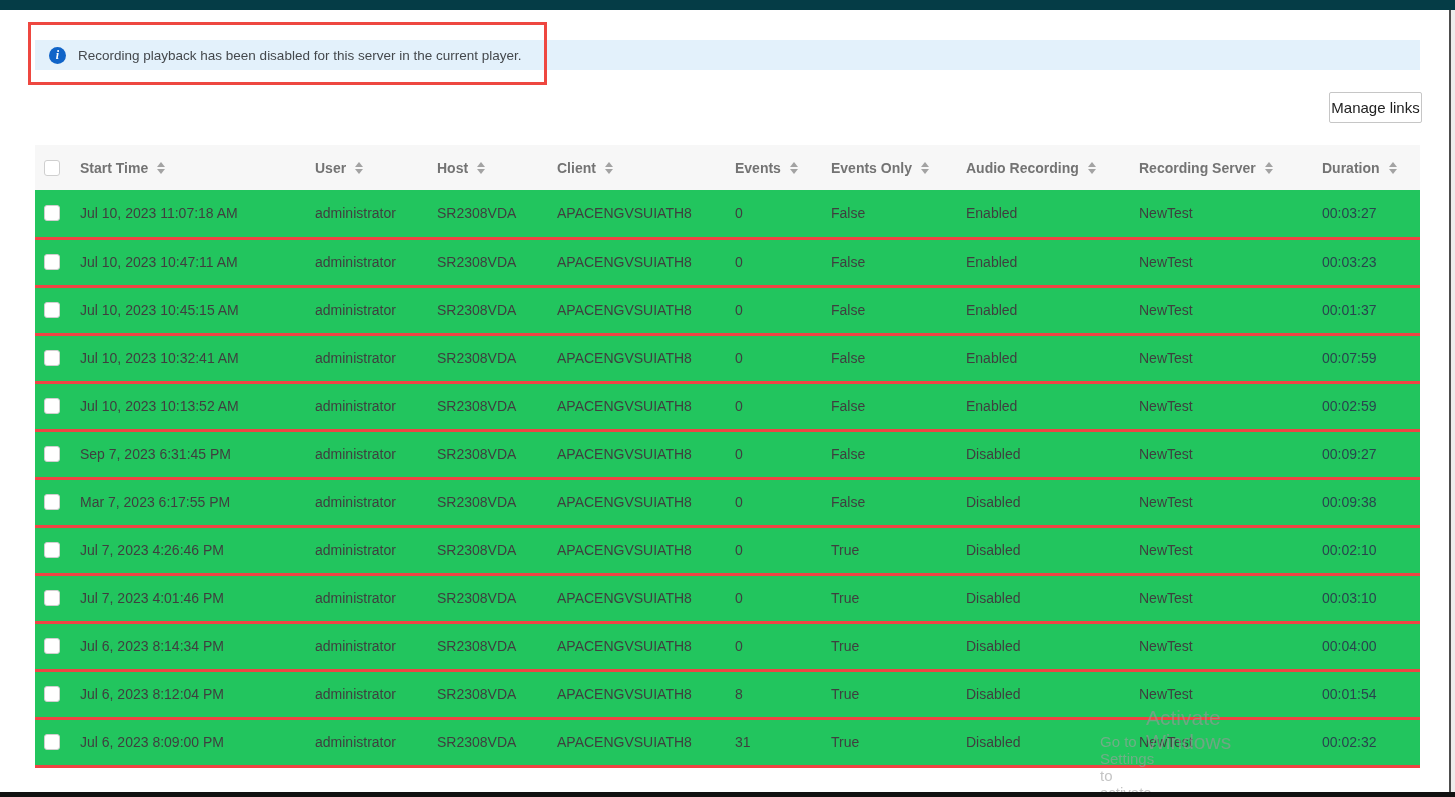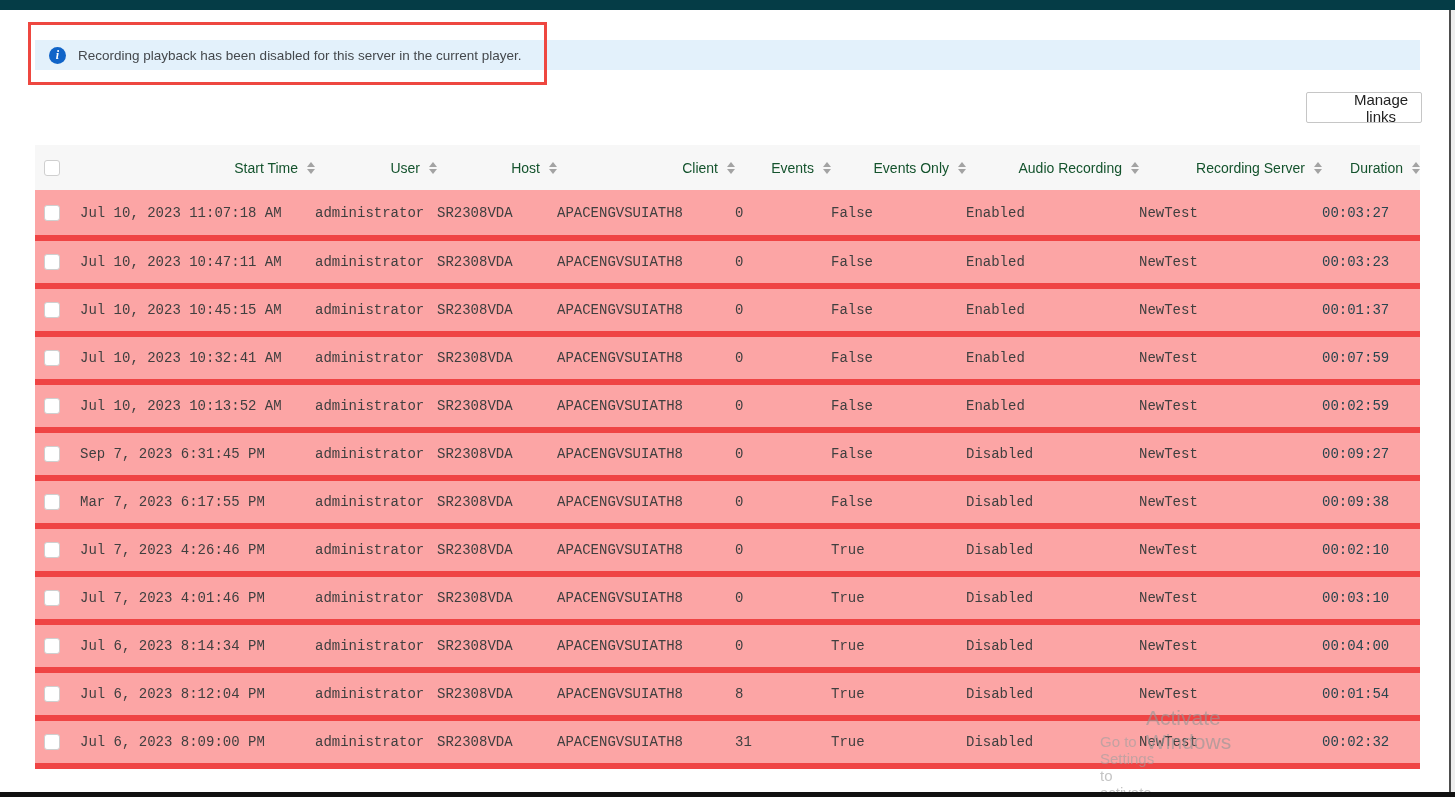--- a/index.html
+++ b/index.html
@@ -20,30 +20,30 @@
   .banner { position:absolute; left:35px; top:40px; width:1385px; height:30px; background:#e3f1fb;
             display:flex; align-items:center; padding-left:14px; z-index:2; }
   .info-icon { width:17px; height:17px; border-radius:50%; background:#1064c8; color:#fff;
                display:inline-flex; align-items:center; justify-content:center;
                font:italic bold 12px "Liberation Serif", serif; flex:0 0 auto; }
   .banner-text { margin-left:12px; font-size:13.5px; color:#44484c; }
 
   .annotation-box { position:absolute; left:28px; top:22px; width:519px; height:63px;
                     border:3px solid #ee4740; z-index:6; pointer-events:none; }
 
-  .manage-links { position:absolute; top:92px; right:33px; width:116px; height:31px;
+  .manage-links { position:absolute; top:92px; right:33px; width:93px; height:31px;
                   background:#fff; border:1px solid #c6c6c6; border-radius:2px;
                   font-family:"Liberation Sans", sans-serif; font-size:15px; color:#222;
-                  display:flex; align-items:center; justify-content:center; cursor:pointer; z-index:2;padding-left:34px; }
+                  display:flex; align-items:center; justify-content:center; cursor:pointer; z-index:2; }
 
   .table-wrap { position:absolute; left:35px; top:145px; width:1385px; z-index:1; }
   table { border-collapse:collapse; table-layout:fixed; width:1385px; }
   thead tr { background:#f7f7f7; height:45px; }
-  th { text-align:right; font-size:14px; font-weight:normal; color:#14532d; white-space:nowrap; overflow:hidden; }
-  tbody tr { height:48px; border-bottom:6px solid #ef4444; background:#fca5a5;font-family:Liberation Mono, monospace; }
+  th { text-align:left; font-size:14px; font-weight:bold; color:#737373; white-space:nowrap; overflow:hidden; }
+  tbody tr { height:48px; border-bottom:3px solid #ef4444; background:#22c55e; }
   td { font-size:14px; color:#3f3f3f; white-space:nowrap; overflow:hidden; }
   td.dur { color:#29454e; }
   .cb-cell { padding-left:9px; }
   .checkbox { width:16px; height:16px; border:1px solid #cfcfcf; border-radius:3px; background:#fff; cursor:pointer; }
 
   .sort { display:inline-flex; flex-direction:column; gap:2px; margin-left:9px; vertical-align:middle; cursor:pointer; }
   .sort .up   { width:0; height:0; border-left:4px solid transparent; border-right:4px solid transparent; border-bottom:5px solid #a3a3a3; }
   .sort .down { width:0; height:0; border-left:4px solid transparent; border-right:4px solid transparent; border-top:5px solid #a3a3a3; }
   .th-label { vertical-align:middle; }
 

